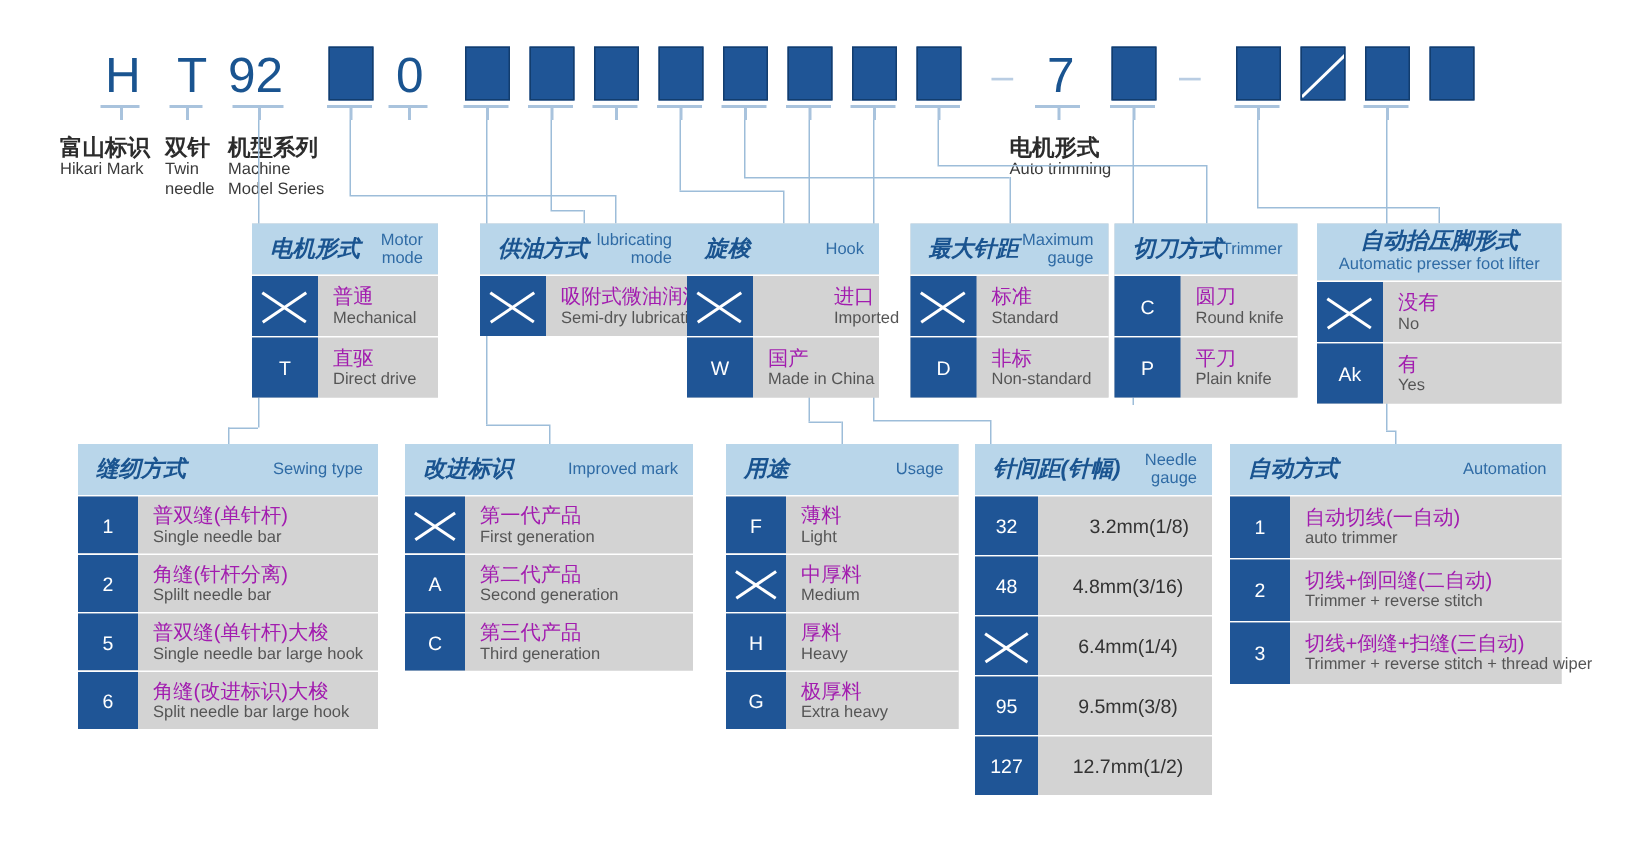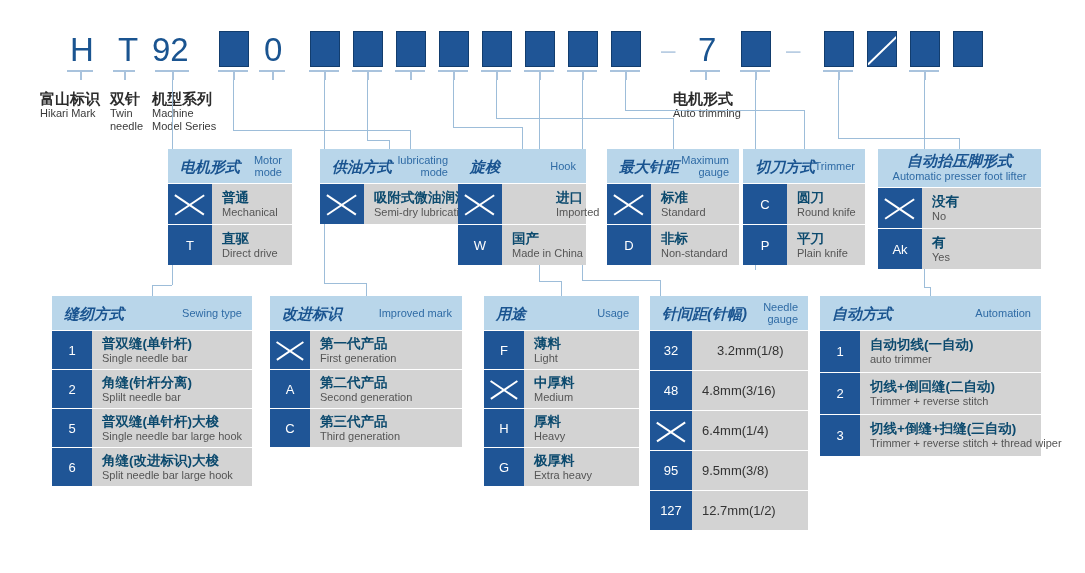--- a/index.html
+++ b/index.html
@@ -51,26 +51,26 @@
   .row:first-of-type{border-top:0;}
   .code{flex:0 0 auto;background:#1f5596;color:#ffffff;display:flex;
         align-items:center;justify-content:center;font-size:13px;position:relative;}
   .code.x{color:transparent;}
   .code.x::before,.code.x::after{content:"";position:absolute;left:10%;top:50%;
         width:80%;height:1.5px;background:#ffffff;}
   .code.x::before{transform:rotate(34deg);}
   .code.x::after{transform:rotate(-34deg);}
   .desc{flex:1 1 auto;padding:4px 6px 4px 10px;display:flex;flex-direction:column;
         justify-content:center;}
-  .desc .zh{color:#0c4a6e;font-size:13.5px;line-height:16px;font-weight:bold;white-space:nowrap;}
+  .desc .zh{color:#a21caf;font-size:13.5px;line-height:16px;font-weight:normal;white-space:nowrap;}
   .desc .en{color:#555;font-size:11px;line-height:13px;white-space:nowrap;}
   .desc.one{justify-content:center;}
   .desc.one .zh{font-weight:bold;}
   .gauge .desc{justify-content:center;}
-  .gauge .desc .zh{font-weight:normal;color:#333;font-size:13px;}
+  .gauge .desc .zh{font-weight:normal;color:#333;font-size:13px;text-align:center;}
 </style>
 </head>
 <body>
 
 <div class="stage">
 
   <div class="coderow" id="coderow">
       <div class="ct" style="left: 70px; top: 33px;">H</div>
       <div class="ct" style="left: 118px; top: 33px;">T</div>
       <div class="ct" style="left: 152px; top: 33px;">92</div>

